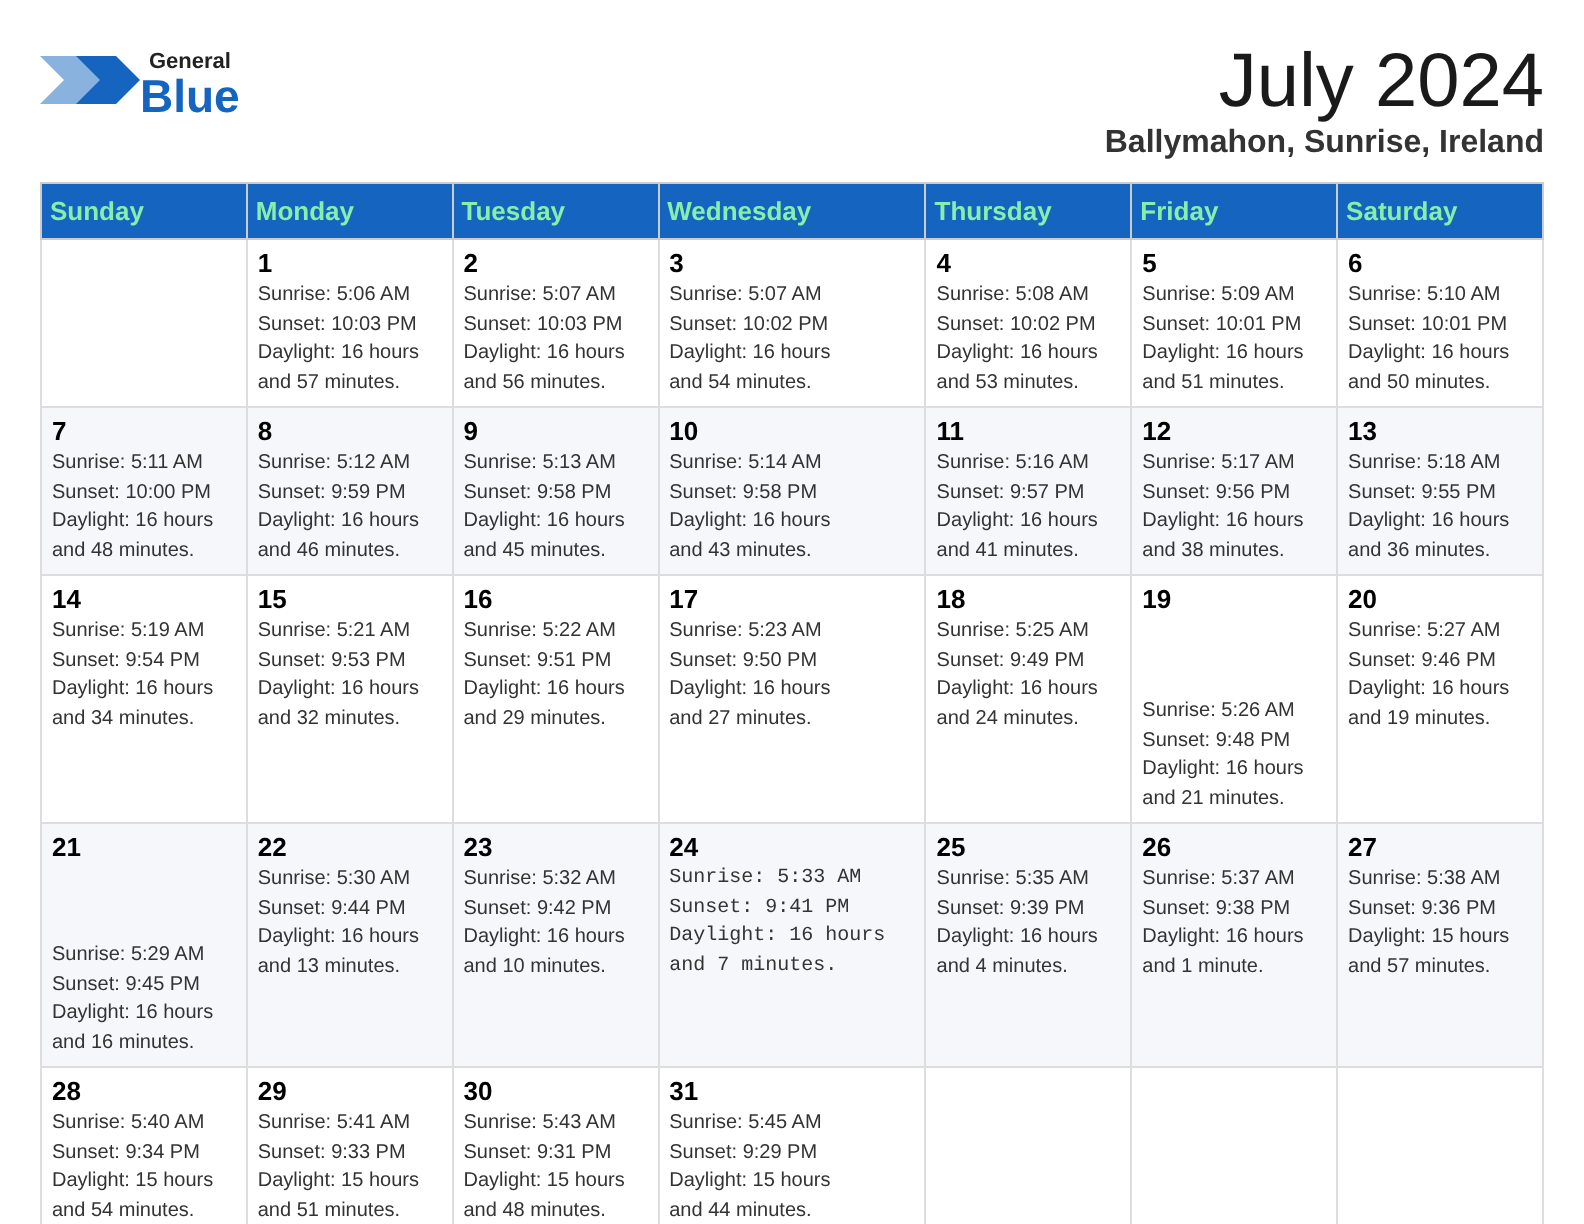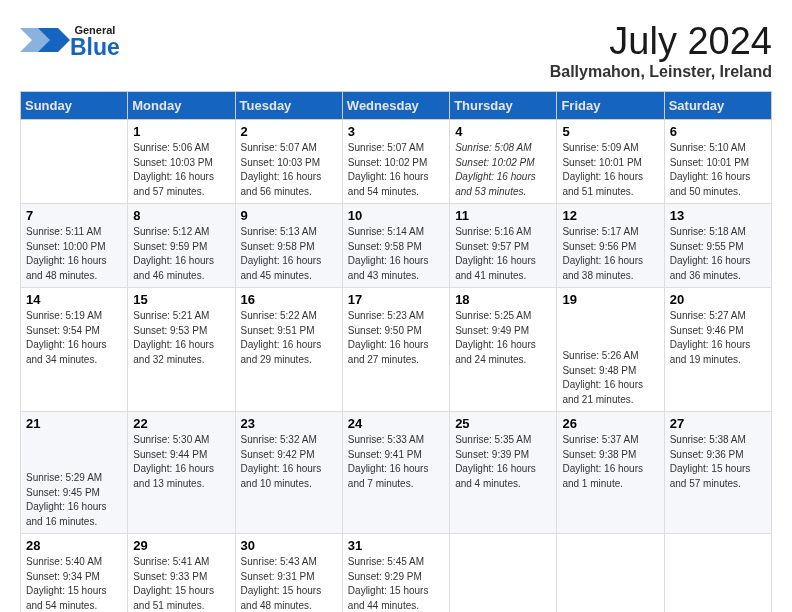--- a/index.html
+++ b/index.html
@@ -29,21 +29,21 @@
       color: #333;
       font-weight: bold;
     }
     table {
       width: 100%;
       border-collapse: collapse;
       font-size: 11.5px;
     }
     thead tr th {
       background-color: #1565c0;
-      color: #e5e5e5;
+      color: #86efac;
       padding: 6px 4px;
       text-align: left;
       font-size: 13px;
       font-weight: bold;
       border: 1px solid #ccc;
     }
     tbody tr td {
       border: 1px solid #ddd;
       padding: 4px 5px;
       vertical-align: top;
@@ -101,21 +101,21 @@
         <polygon points="0,8 20,8 32,20 20,32 0,32 12,20" fill="#1565c0" opacity="0.5"></polygon>
       </svg>
     </div>
     <div class="logo-words">
       <span class="logo-general">General</span>
       <span class="logo-blue-word">Blue</span>
     </div>
   </div>
   <div class="title-section">
     <div class="main-title">July 2024</div>
-    <div class="sub-title">Ballymahon, Leinster, Ireland</div>
+    <div class="sub-title">Ballymahon, Sunrise, Ireland</div>
   </div>
 </div>
 
 <table>
   <thead>
     <tr id="header-row">
         <th>Sunday</th>
         <th>Monday</th>
         <th>Tuesday</th>
         <th>Wednesday</th>
@@ -143,21 +143,21 @@
         </td>
         <td>
           <span class="day-num">3</span>
           <div class="day-info" style="white-space: pre-line;">Sunrise: 5:07 AM
 Sunset: 10:02 PM
 Daylight: 16 hours
 and 54 minutes.</div>
         </td>
         <td>
           <span class="day-num">4</span>
-          <div class="day-info" style="white-space: pre-line; font-style: italic;">Sunrise: 5:08 AM
+          <div class="day-info" style="white-space: pre-line;">Sunrise: 5:08 AM
 Sunset: 10:02 PM
 Daylight: 16 hours
 and 53 minutes.</div>
         </td>
         <td>
           <span class="day-num">5</span>
           <div class="day-info" style="white-space: pre-line;">Sunrise: 5:09 AM
 Sunset: 10:01 PM
 Daylight: 16 hours
 and 51 minutes.</div>
@@ -289,21 +289,21 @@
         </td>
         <td>
           <span class="day-num">23</span>
           <div class="day-info" style="white-space: pre-line;">Sunrise: 5:32 AM
 Sunset: 9:42 PM
 Daylight: 16 hours
 and 10 minutes.</div>
         </td>
         <td>
           <span class="day-num">24</span>
-          <div class="day-info" style="white-space: pre-line;">Sunrise: 5:33 AM
+          <div class="day-info" style="white-space: pre-line; font-family: Liberation Mono, monospace;">Sunrise: 5:33 AM
 Sunset: 9:41 PM
 Daylight: 16 hours
 and 7 minutes.</div>
         </td>
         <td>
           <span class="day-num">25</span>
           <div class="day-info" style="white-space: pre-line;">Sunrise: 5:35 AM
 Sunset: 9:39 PM
 Daylight: 16 hours
 and 4 minutes.</div>

